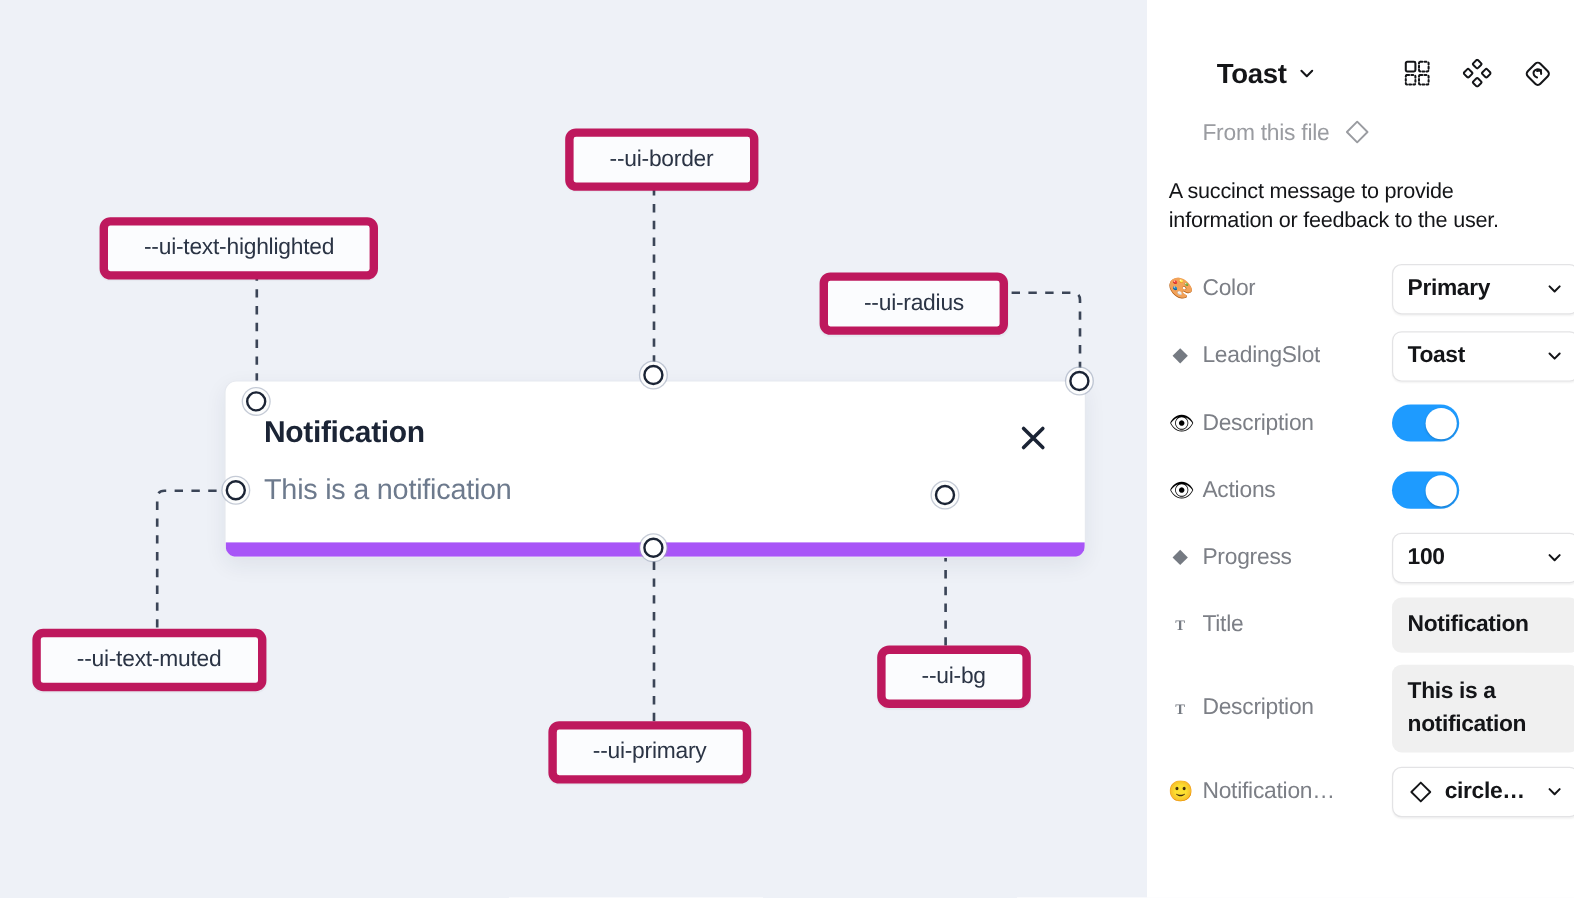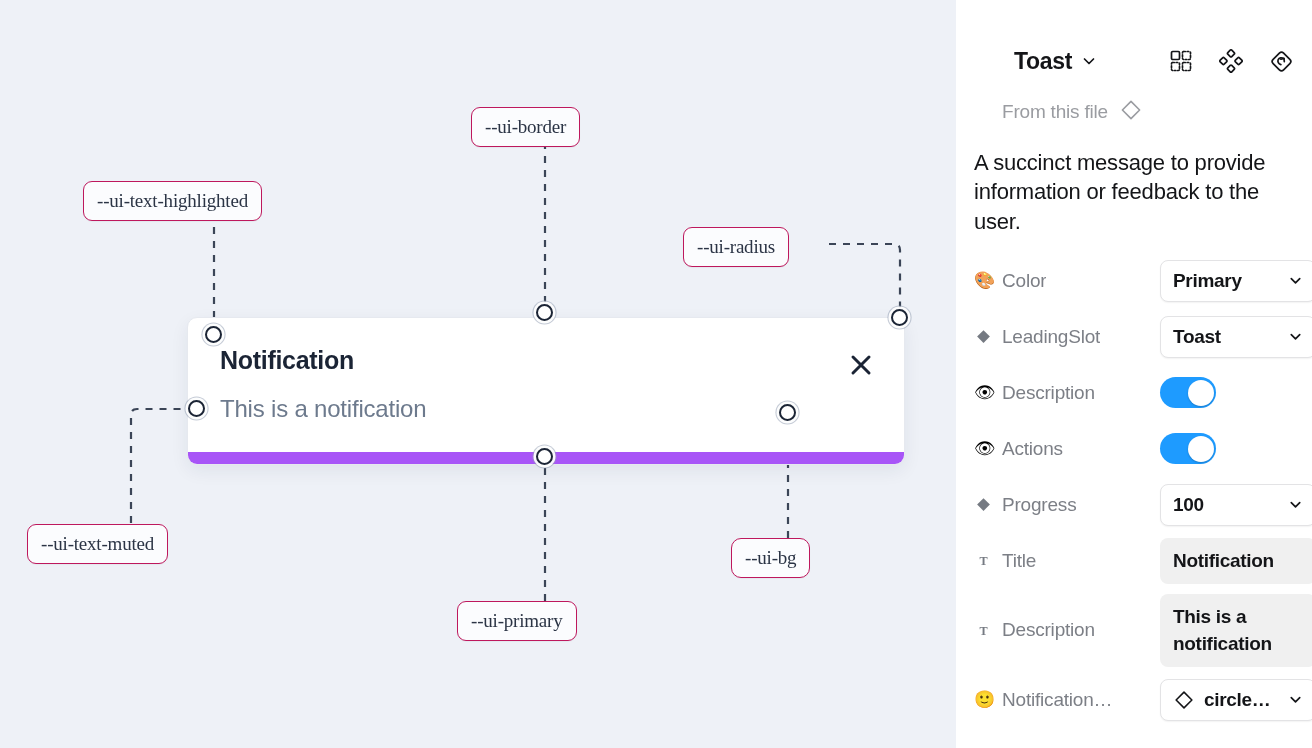--- a/index.html
+++ b/index.html
@@ -17,28 +17,28 @@
     width: 956px; height: 748px;
     background: #eef1f7;
     flex: none;
     overflow: hidden;
   }
   #wires { position: absolute; inset: 0; width: 956px; height: 748px; pointer-events: none; }
 
   .tok-label {
     position: absolute;
     background: #fbfcfe;
-    border: 1px solid #be185d;
+    border: 7px solid #be185d;
     border-radius: 9px;
     color: #2b3445;
-    font-family: Liberation Serif, serif;
+    font-family: Liberation Sans, sans-serif;
     font-size: 19px;
     letter-spacing: -0.2px;
     line-height: 1;
-    padding: 9px 13px 10px;
+    padding: 9px 30px 10px;
     white-space: nowrap;
     box-shadow: 0 1px 1px rgba(25,35,60,.04);
   }
 
   .handle {
     position: absolute;
     width: 17px; height: 17px;
     border-radius: 50%;
     background: #ffffff;
     border: 2.6px solid #1b2435;
@@ -102,21 +102,21 @@
   .hdr-icon { cursor: pointer; display: flex; align-items: center; justify-content: center; width: 26px; height: 26px; }
 
   #from-file-row {
     display: flex; align-items: center; gap: 11px;
     margin-top: 6px; height: 28px; margin-left: 28px;
   }
   #from-file-label { font-size: 19px; color: #9a9ca1; letter-spacing: -0.2px; }
 
   #panel-desc {
     margin-top: 22px;
-    font-size: 22px; line-height: 1.33; color: #141518;
+    font-size: 18px; line-height: 1.33; color: #141518;
     letter-spacing: -0.2px;
   }
 
   #props { margin-top: 22px; }
   .prop-row {
     display: flex; align-items: center;
     min-height: 46px;
     margin-bottom: 10px;
   }
   .prop-left {

